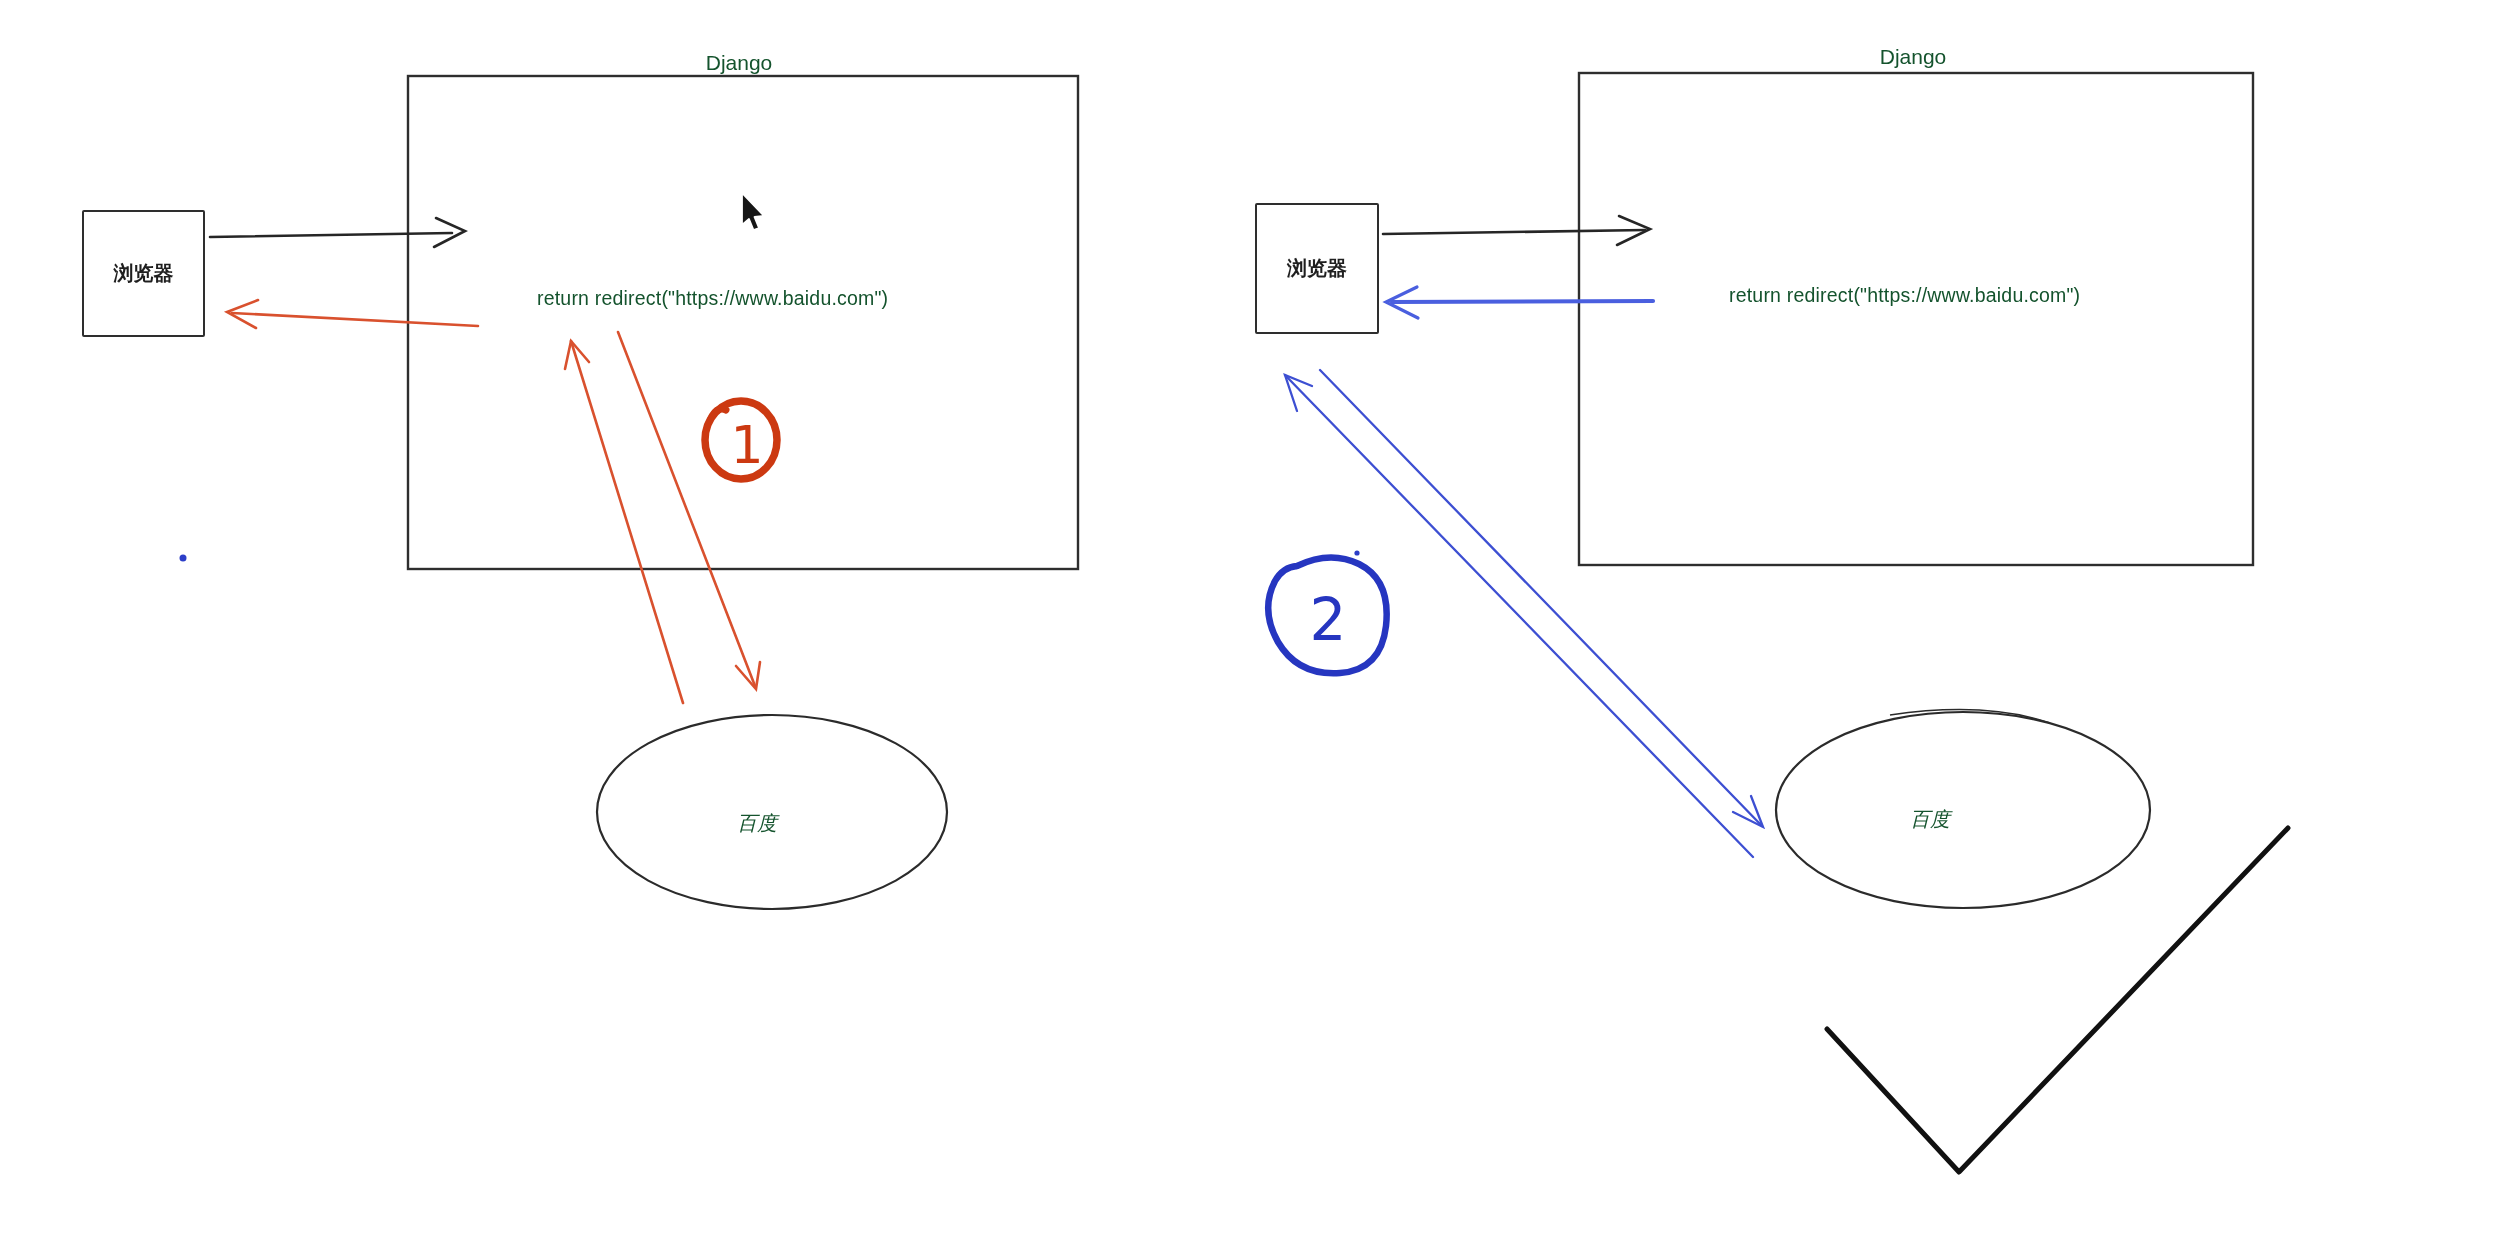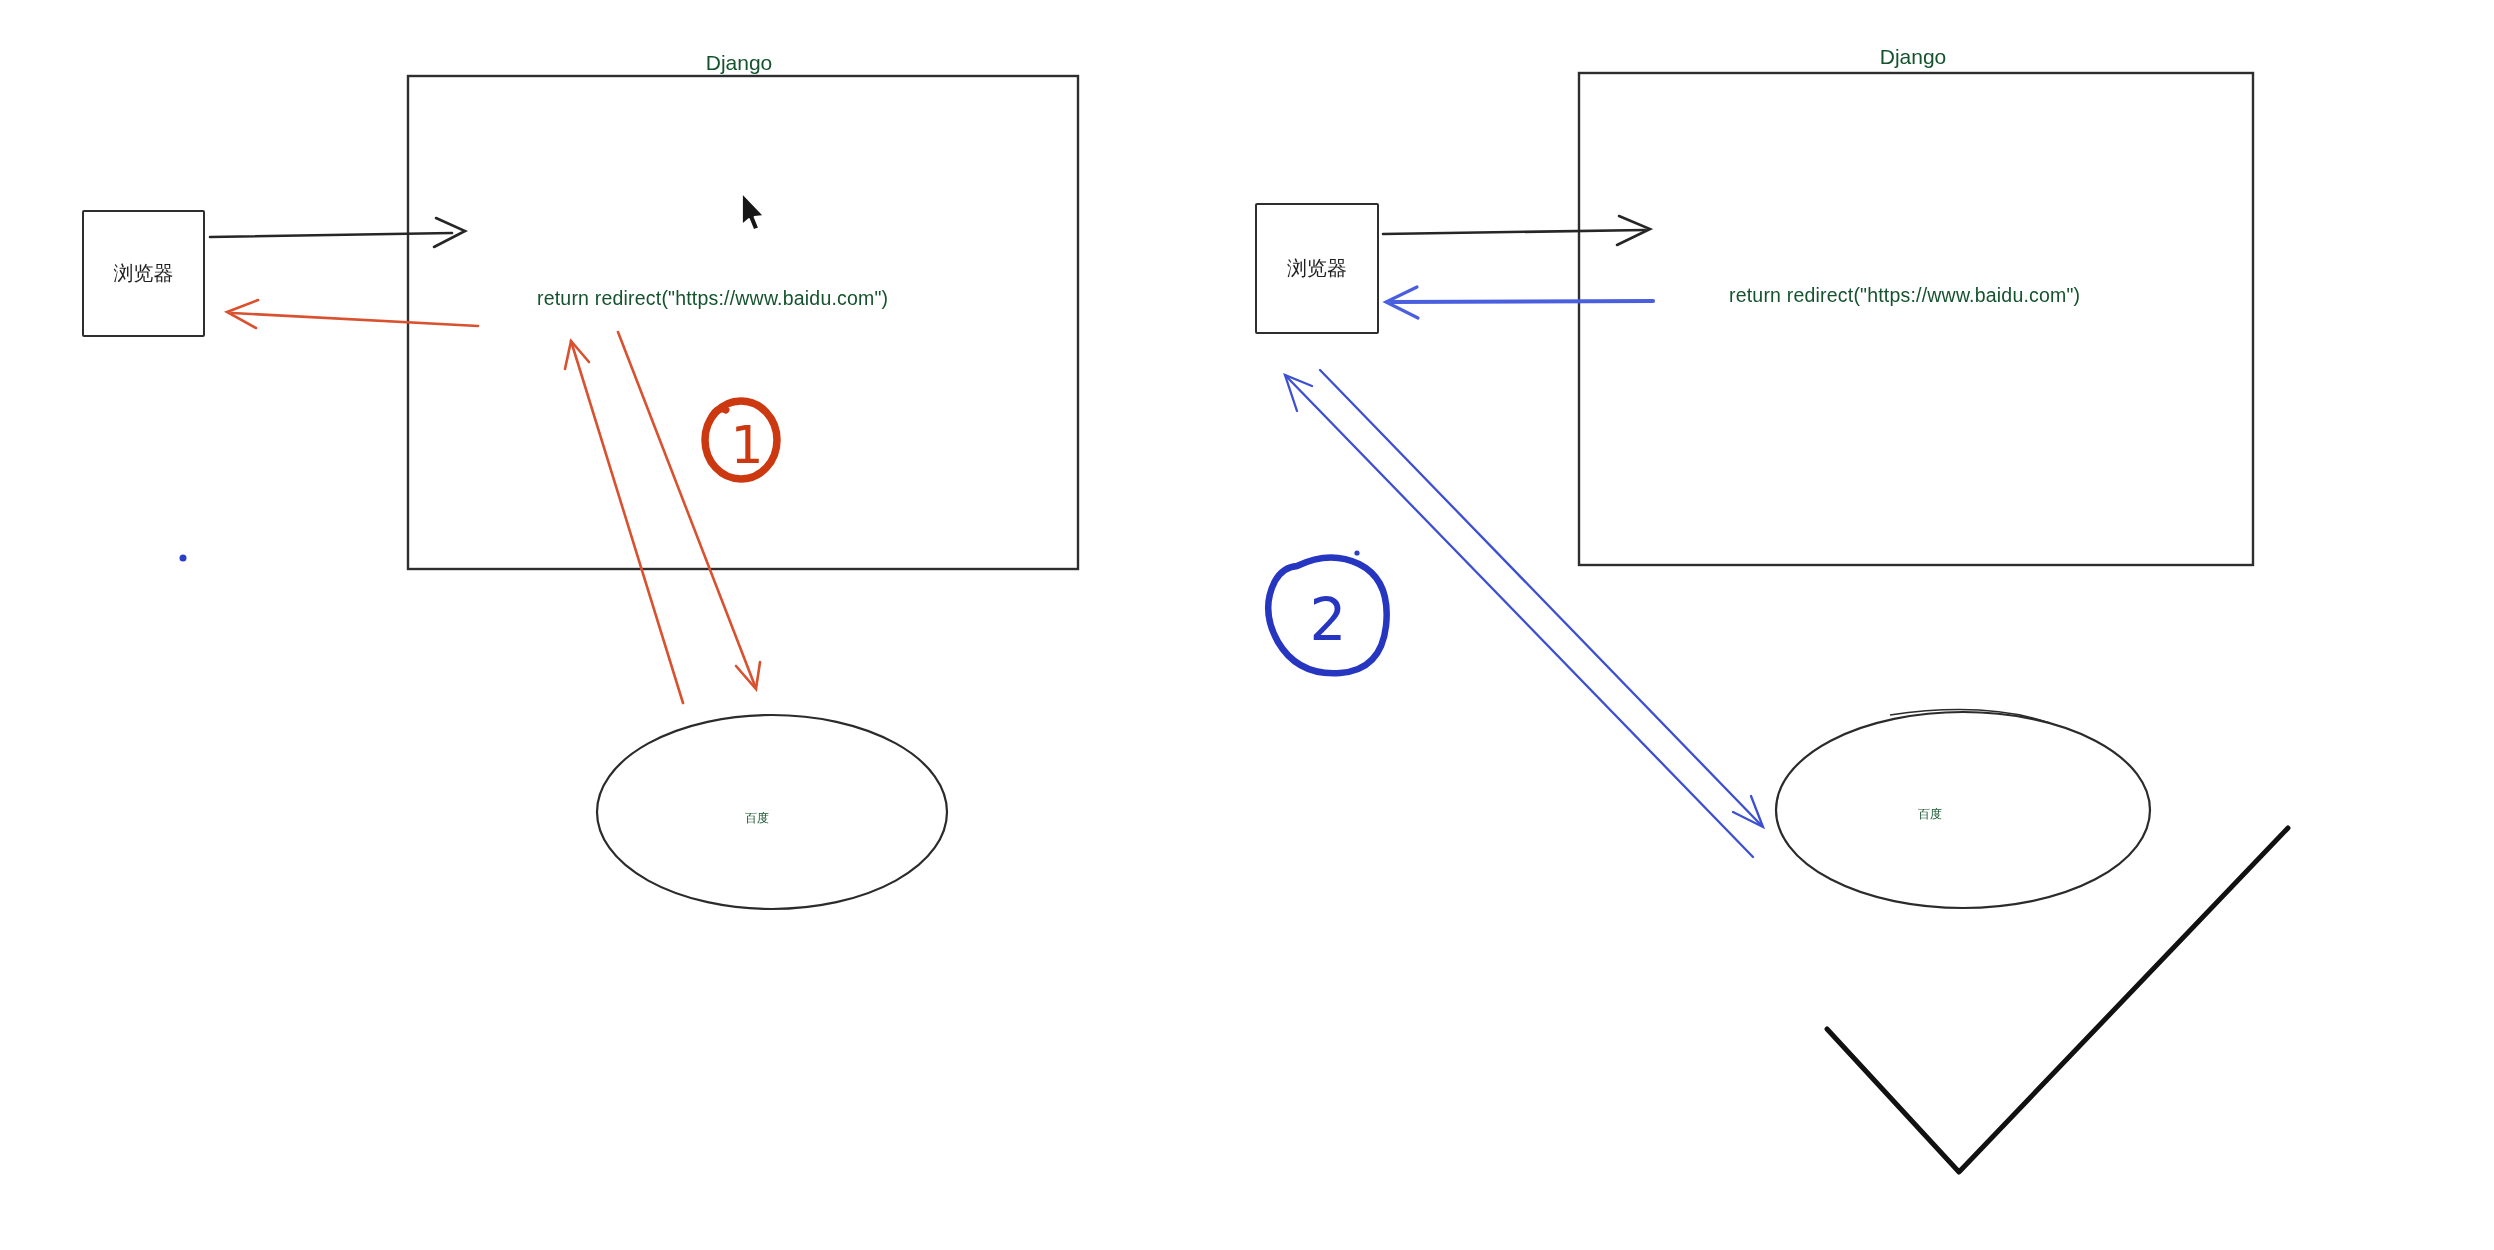--- a/index.html
+++ b/index.html
@@ -6,23 +6,23 @@
   #canvas{
     position:relative;width:2494px;height:1250px;background:#ffffff;overflow:hidden;
     font-family:"Liberation Sans","DejaVu Sans",sans-serif;color:#1f1f1f;
   }
   #strokes{position:absolute;left:0;top:0;width:2494px;height:1250px;}
   .label{position:absolute;white-space:nowrap;color:#14532d;}
   .title{font-size:21px;text-align:center;width:220px;}
   .code{font-size:19.5px;letter-spacing:0.2px;}
   .node-box{
     position:absolute;border:2.5px solid #2e2e2e;border-radius:2px;background:#fff;
-    display:flex;align-items:center;justify-content:center;font-size:20px;
+    display:flex;align-items:center;justify-content:center;font-size:20px;font-weight:bold;
   }
-  .ellipse-label{font-size:12px;text-align:center;width:140px;}
+  .ellipse-label{font-size:20px;text-align:center;width:140px;font-style:italic;}
   svg text.badge-digit{font-family:"DejaVu Sans",sans-serif;}
 </style>
 </head>
 <body>
 
 <div id="canvas">
 
   <svg id="strokes" viewBox="0 0 2494 1250" xmlns="http://www.w3.org/2000/svg">
 
     <rect x="408" y="76" width="670" height="493" fill="none" stroke="#2e2e2e" stroke-width="2.4"></rect>

